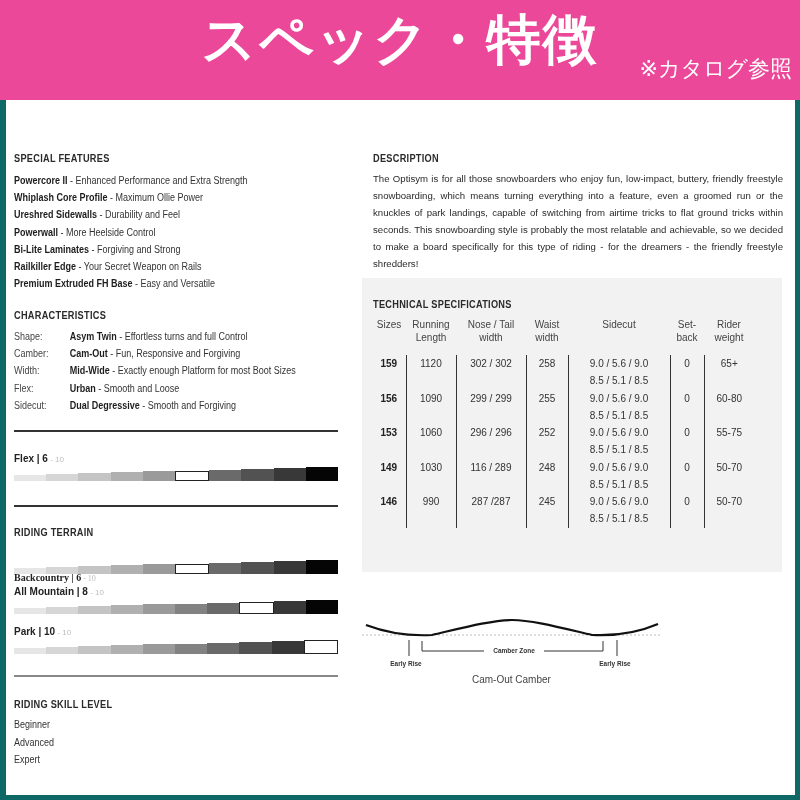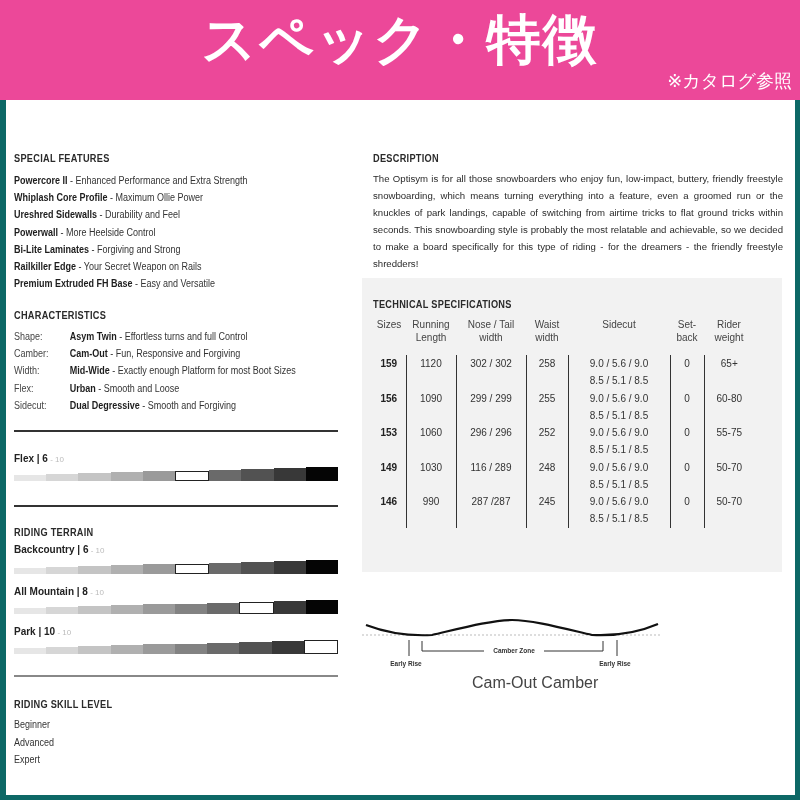--- a/index.html
+++ b/index.html
@@ -1,21 +1,21 @@
 <!DOCTYPE html>
 <html><head>
 <meta charset="utf-8">
 <style>
   * { box-sizing: border-box; margin: 0; padding: 0; }
   html, body { width: 800px; height: 800px; overflow: hidden; background: #0d6866; }
   body { position: relative; font-family: "DejaVu Sans Condensed", "DejaVu Sans", sans-serif; color: #222; }
   .banner { position: absolute; left: 0; top: 0; width: 800px; height: 100px; background: #ec4899; }
   .banner-title { position: absolute; left: 0; width: 800px; top: 2px; text-align: center; color: #fff;
     font-family: "DejaVu Sans", sans-serif; font-weight: bold; font-size: 54px; letter-spacing: 2px; line-height: 76px; }
-  .banner-note { position: absolute; right: 8px; top: 66px; color: #fff; font-family: "DejaVu Sans", sans-serif; font-size: 18px; line-height: 30px; }
+  .banner-note { position: absolute; right: 8px; top: 54px; color: #fff; font-family: "DejaVu Sans", sans-serif; font-size: 22px; line-height: 30px; }
   .panel { position: absolute; left: 6px; top: 100px; width: 789px; height: 695px; background: #fff; }
 
   .sec-h { position: absolute; font-weight: bold; font-size: 10px; letter-spacing: 0.3px; color: #2a2a2a; font-family: "Liberation Sans", sans-serif; transform: scaleX(0.92); transform-origin: left; }
   .line { position: absolute; font-size: 10px; line-height: 17px; color: #333; font-family: "Liberation Sans", sans-serif; white-space: nowrap; transform: scaleX(0.9); transform-origin: left; }
   .line b { color: #1d1d1d; }
   .char-label { display: inline-block; width: 62px; color: #444; }
   .hr { position: absolute; height: 1.5px; background: #333; }
 
   .bar-label { position: absolute; font-size: 10px; font-weight: bold; color: #222; font-family: "Liberation Sans", sans-serif; }
   .bar-label .max { font-weight: normal; color: #bbb; font-size: 8px; }
@@ -26,21 +26,21 @@
   .desc { position: absolute; left: 373px; top: 170px; width: 410px; font-size: 9.6px; line-height: 17px; color: #2a2a2a; font-family: "Liberation Sans", sans-serif; text-align: justify; }
 
   .spec-box { position: absolute; left: 362px; top: 278px; width: 420px; height: 294px; background: #f2f2f2; }
   table.spec { position: absolute; left: 372px; top: 318px; border-collapse: collapse; font-family: "Liberation Sans", sans-serif; font-size: 10px; color: #333; }
   table.spec th { font-weight: normal; color: #444; line-height: 13px; padding: 0 4px; vertical-align: top; height: 37px; text-align: center; }
   table.spec td { text-align: center; padding: 0 4px; vertical-align: top; line-height: 17px; }
   table.spec td.bordered { border-left: 1.5px solid #333; }
   table.spec td.size { font-weight: bold; color: #222; }
   table.spec td.unit { color: #bbb; padding-top: 6px; }
   .camber { position: absolute; left: 362px; top: 600px; }
-  .camber-title { position: absolute; left: 472px; top: 674px; font-size: 16px; color: #444; font-family: "Liberation Sans", sans-serif; }
+  .camber-title { position: absolute; left: 472px; top: 674px; font-size: 10px; color: #444; font-family: "Liberation Sans", sans-serif; }
 </style>
 </head>
 <body>
 
 <div class="banner">
   <div class="banner-title">スペック・特徴</div>
   <div class="banner-note">※カタログ参照</div>
 </div>
 
 <div class="panel"></div>
@@ -80,21 +80,21 @@
     <div class="seg" style="background: rgb(106, 106, 106); height: 11.4px;"></div>
     <div class="seg" style="background: rgb(82, 82, 82); height: 12.3px;"></div>
     <div class="seg" style="background: rgb(56, 56, 56); height: 13.2px;"></div>
     <div class="seg" style="background: rgb(5, 5, 5); height: 14.1px;"></div>
   </div>
 
 <div class="hr" style="left:14px; top:505px; width:324px;"></div>
 
 <div class="sec-h" style="left:14px; top:527px;">RIDING TERRAIN</div>
 <div id="terrain">
-    <div class="bar-label" style="left: 14px; top: 544px;"><span>Backcountry | 6</span><span class="max"> - 10</span></div>
+    <div class="bar-label" style="left: 14px; top: 572px; font-family: Liberation Serif, serif;"><span>Backcountry | 6</span><span class="max"> - 10</span></div>
     <div class="bar" style="top: 558px;">
       <div class="seg" style="background: rgb(230, 230, 230); height: 6px;"></div>
       <div class="seg" style="background: rgb(214, 214, 214); height: 6.9px;"></div>
       <div class="seg" style="background: rgb(196, 196, 196); height: 7.8px;"></div>
       <div class="seg" style="background: rgb(176, 176, 176); height: 8.7px;"></div>
       <div class="seg" style="background: rgb(154, 154, 154); height: 9.6px;"></div>
       <div class="seg sel" style="background: rgb(130, 130, 130); height: 10.5px;"></div>
       <div class="seg" style="background: rgb(106, 106, 106); height: 11.4px;"></div>
       <div class="seg" style="background: rgb(82, 82, 82); height: 12.3px;"></div>
       <div class="seg" style="background: rgb(56, 56, 56); height: 13.2px;"></div>

